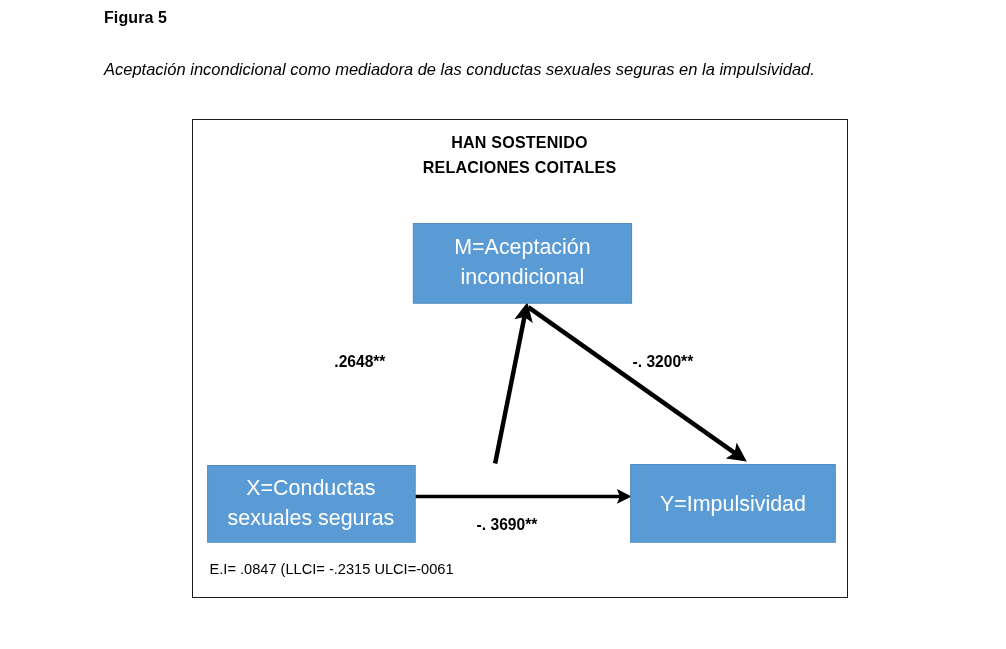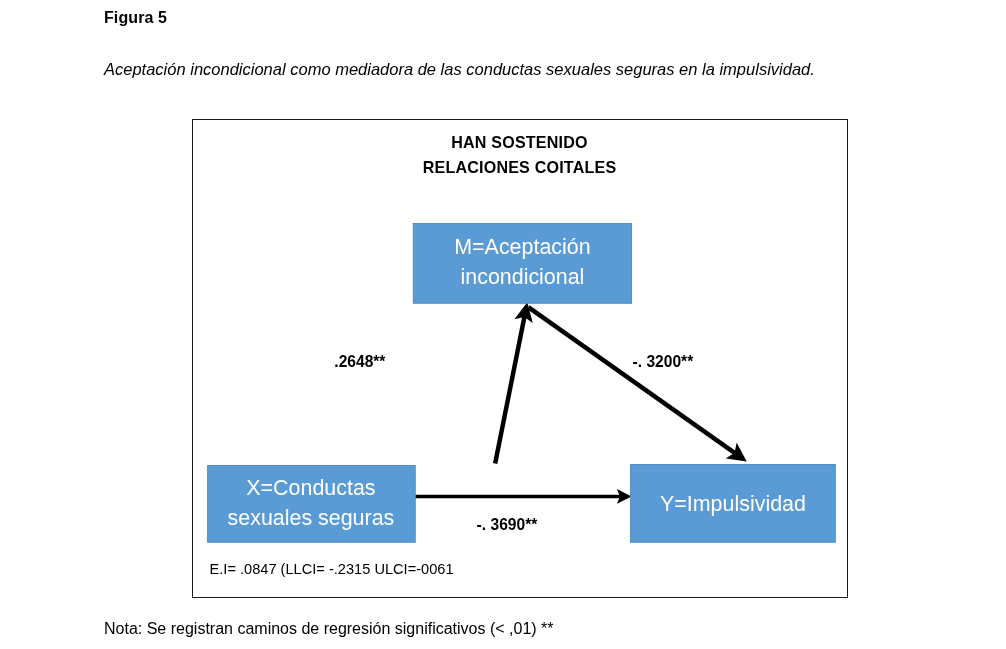--- a/index.html
+++ b/index.html
@@ -165,15 +165,14 @@
       <text class="path-label" x="145" y="248" text-anchor="start">.2648**</text>
 
       <text class="path-label" x="451" y="248" text-anchor="start">-. 3200**</text>
 
       <text class="path-label" x="291" y="412" text-anchor="start">-. 3690**</text>
 
       <text class="effect-text" x="17" y="456" text-anchor="start">E.I= .0847 (LLCI= -.2315 ULCI=-0061</text>
     </svg>
   </div>
 
-  <div class="fig-note">Nota: Se registran caminos de regresión significativos (&lt; ,01) **</div>
 
 </div>
 
 </body></html>

